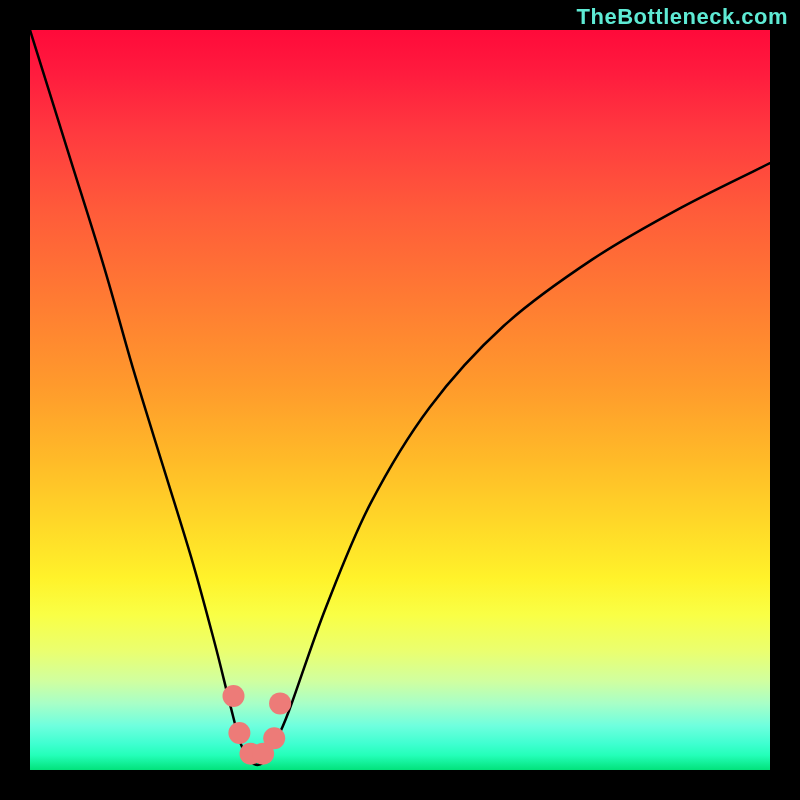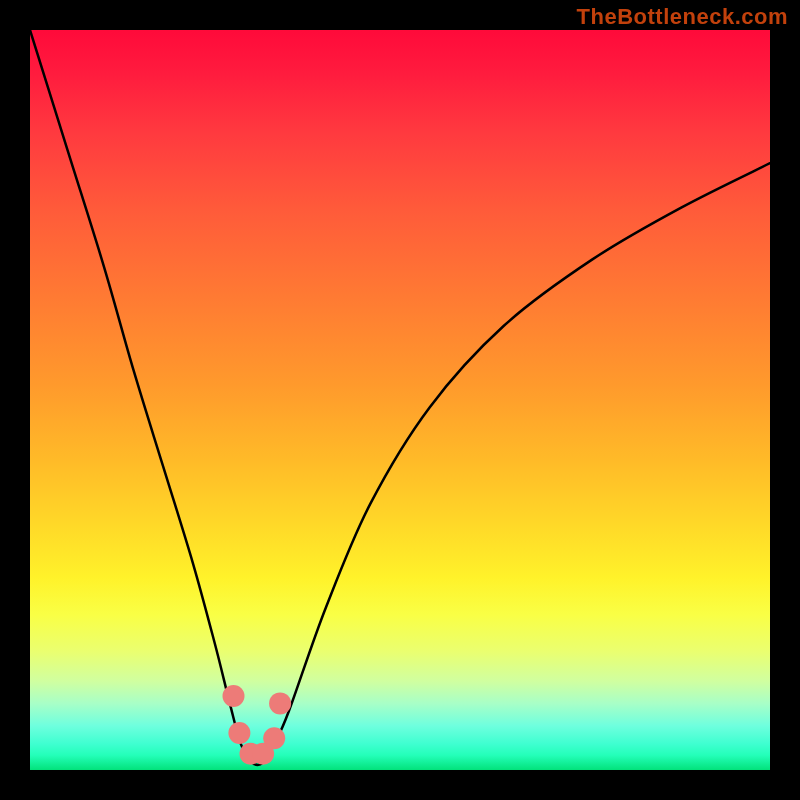--- a/index.html
+++ b/index.html
@@ -13,21 +13,21 @@
   .outer {
     width: 800px;
     height: 800px;
     background: #000;
     position: relative;
   }
   .attribution {
     position: absolute;
     top: 4px;
     right: 12px;
-    color: #c2410c;
+    color: #5eead4;
     font-family: Arial, Helvetica, sans-serif;
     font-size: 22px;
     font-weight: bold;
     letter-spacing: 0.5px;
     z-index: 3;
     text-align: right;
   }
   .plot-area {
     position: absolute;
     left: 30px;

